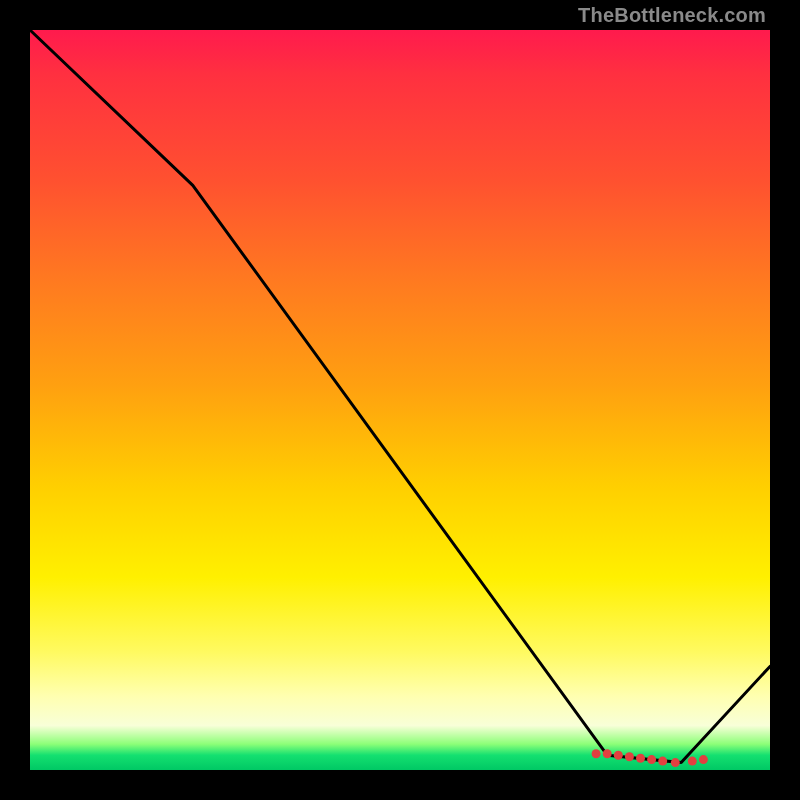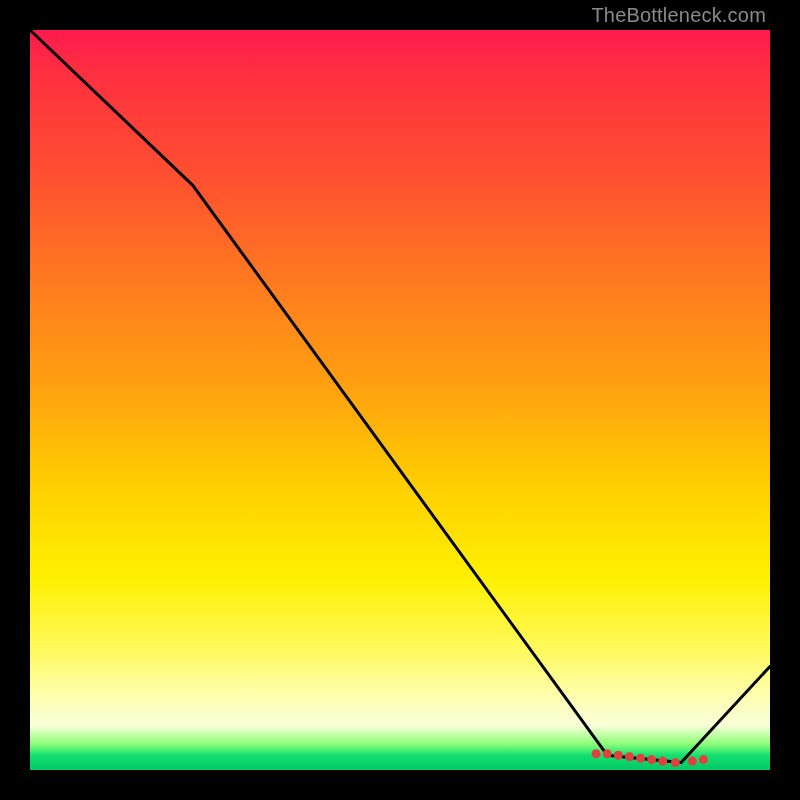--- a/index.html
+++ b/index.html
@@ -43,21 +43,21 @@
         #00c864 100%
       );
   }
   .watermark {
     position: absolute;
     top: 4px;
     right: 34px;
     color: #8a8a8a;
     font-size: 20px;
     letter-spacing: 0.2px;
-    font-weight: 400;
+    font-weight: 700;
     user-select: none;
   }
   svg.overlay {
     position: absolute;
     left: 30px;
     top: 30px;
     width: 740px;
     height: 740px;
     overflow: visible;
   }

